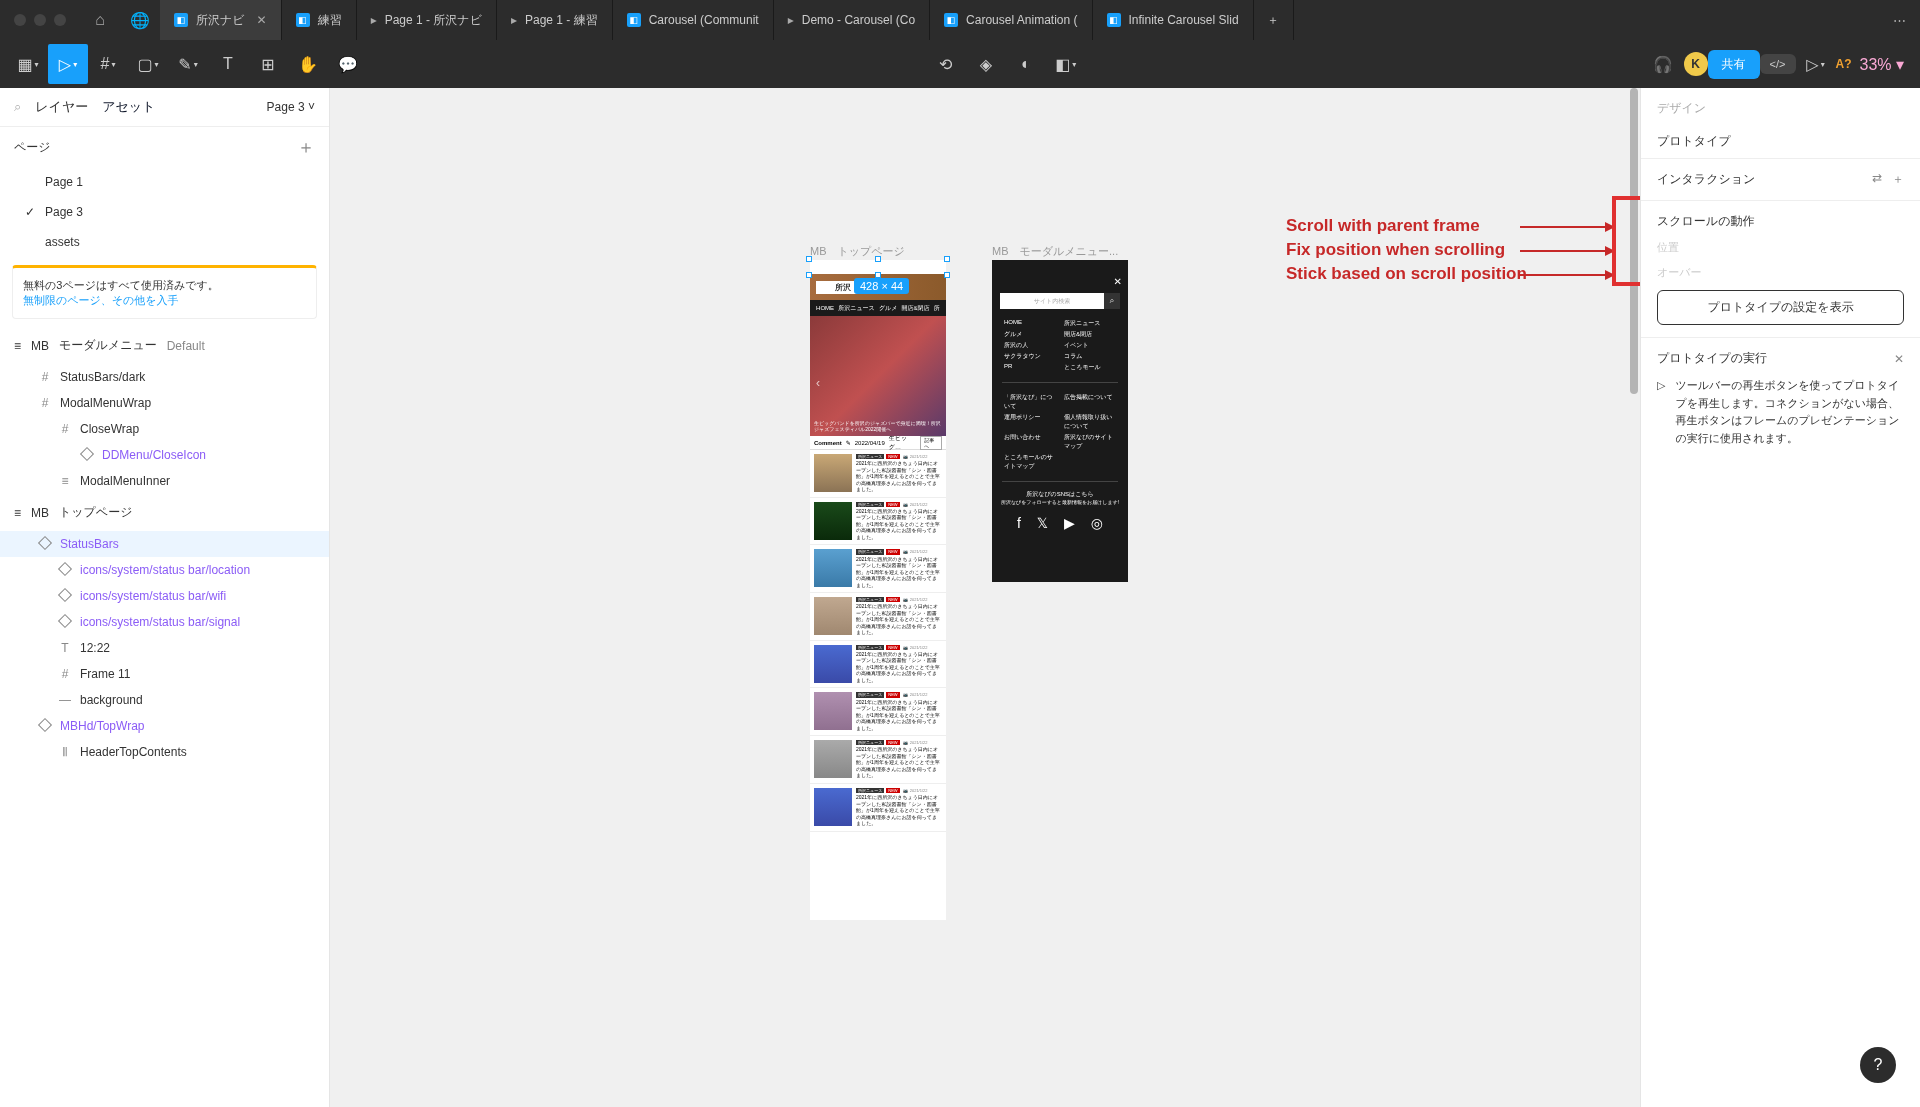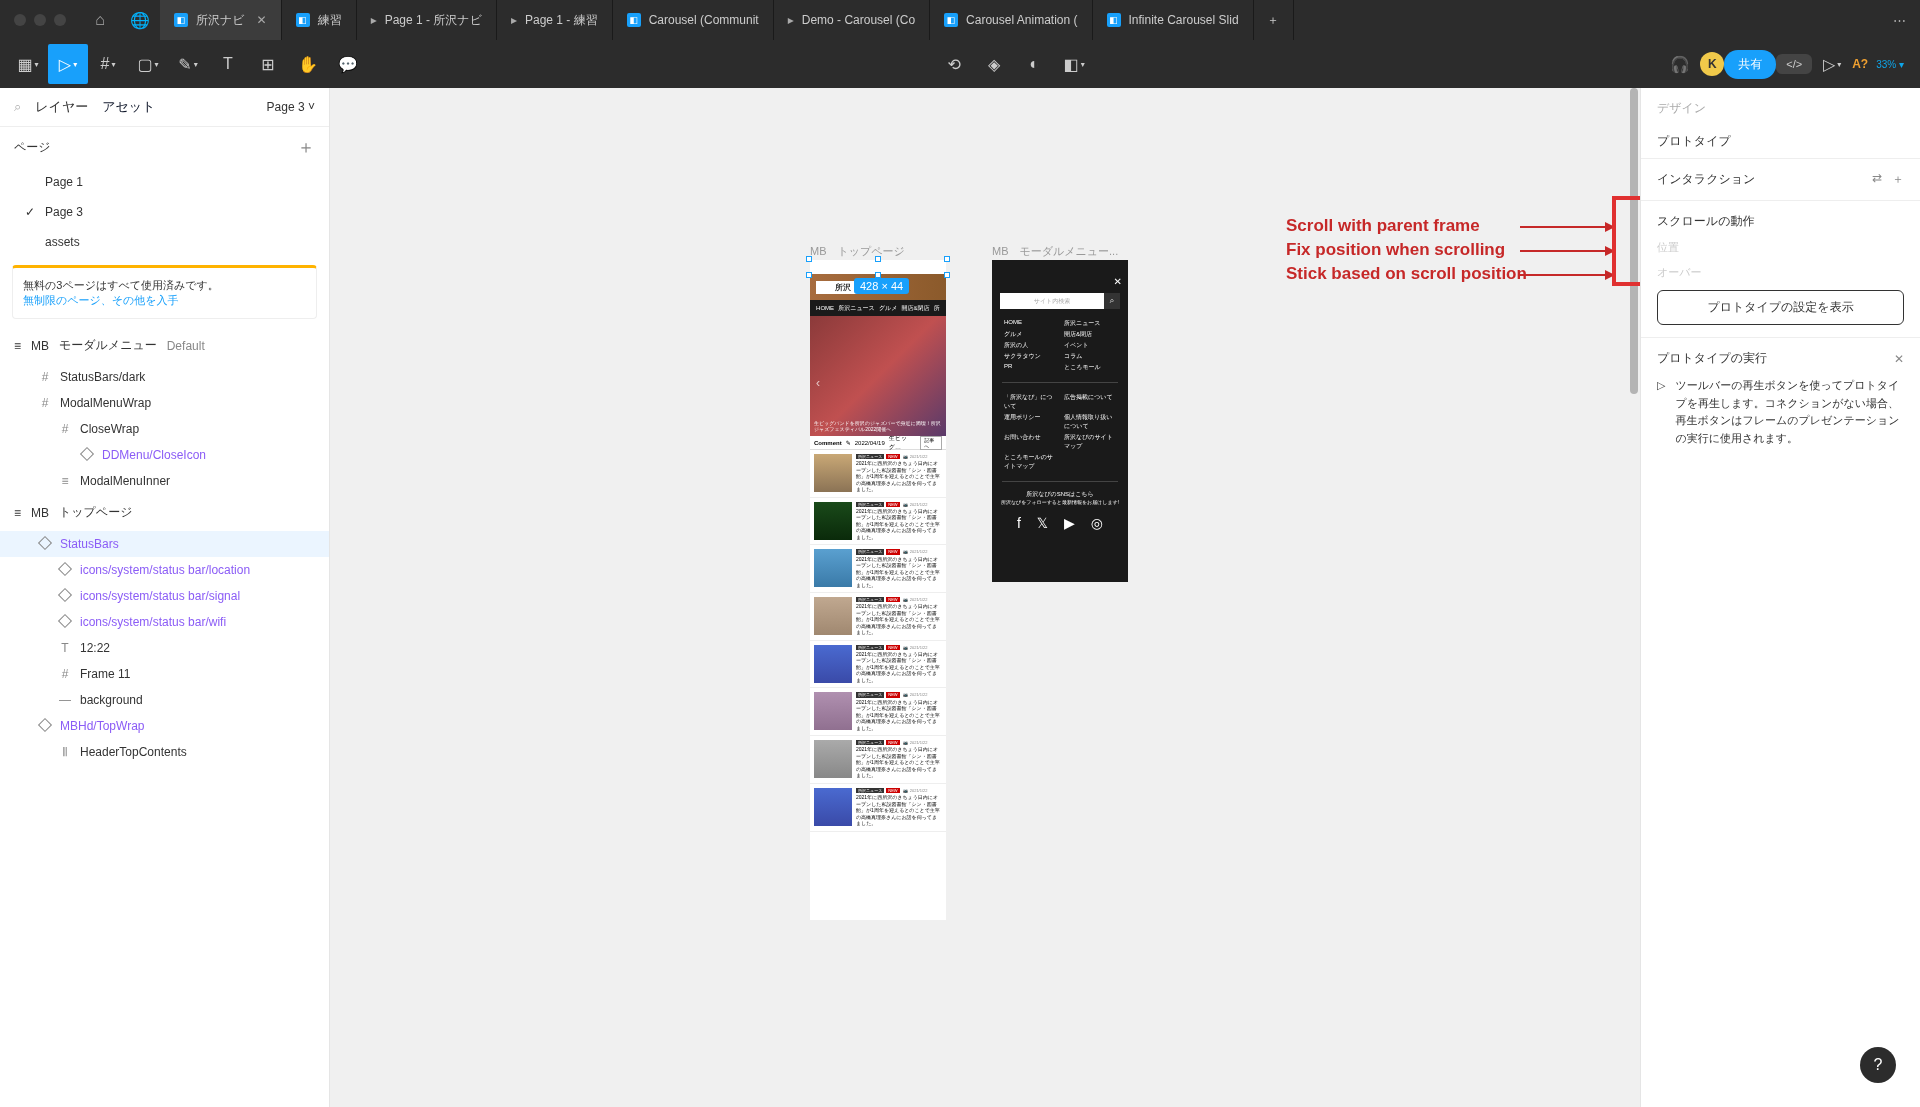--- a/index.html
+++ b/index.html
@@ -18,23 +18,23 @@
 .tab-close { margin-left: 4px; color: #aaa; }
 .tb-right { display: flex; align-items: center; padding-right: 14px; gap: 10px; }
 
 
 .toolbar { height: 48px; background: #2c2c2c; display: flex; align-items: center; padding: 0 8px; color: #ccc; }
 .tool { width: 40px; height: 40px; display: flex; align-items: center; justify-content: center; font-size: 16px; cursor: pointer; position: relative; }
 .tool.active { background: #18a0fb; color: #fff; border-radius: 2px; }
 .tool .dd { font-size: 8px; margin-left: 2px; }
 .tb-spacer { flex: 1; }
 .avatar { width: 24px; height: 24px; border-radius: 50%; background: #f0c94a; color: #333; display: flex; align-items: center; justify-content: center; font-size: 12px; font-weight: 600; }
-.share-btn { background: #18a0fb; color: #fff; padding: 6px 14px; border-radius: 14px; font-size: 12px; font-weight: 500; }
+.share-btn { background: #18a0fb; color: #fff; padding: 6px 14px; border-radius: 6px; font-size: 12px; font-weight: 500; }
 .dev-btn { background: #444; padding: 4px 10px; border-radius: 6px; display: flex; align-items: center; }
-.zoom { font-size: 10px; color: #0ea5e9; padding: 0 8px; }
+.zoom { font-size: 16px; color: #f9a8d4; padding: 0 8px; }
 .a-badge { color: #f0a030; font-size: 12px; font-weight: 600; }
 
 
 .main { display: flex; height: calc(1107px - 88px); }
 
 
 .left { width: 330px; background: #fff; border-right: 1px solid #e5e5e5; overflow-y: auto; font-size: 13px; color: #333; }
 .lp-head { display: flex; align-items: center; padding: 10px 14px; gap: 14px; border-bottom: 1px solid #eee; }
 .lp-head .t { font-weight: 500; }
 .lp-head .muted { color: #0f172a; }
@@ -270,25 +270,25 @@
         <div class="layer d1 sel comp">
           <span class="ind"><span class="diamond"></span></span>
           <span>StatusBars</span>
         </div>
         <div class="layer d2 comp">
           <span class="ind"><span class="diamond"></span></span>
           <span>icons/system/status bar/location</span>
         </div>
         <div class="layer d2 comp">
           <span class="ind"><span class="diamond"></span></span>
-          <span>icons/system/status bar/signal</span>
+          <span>icons/system/status bar/wifi</span>
         </div>
         <div class="layer d2 comp">
           <span class="ind"><span class="diamond"></span></span>
-          <span>icons/system/status bar/wifi</span>
+          <span>icons/system/status bar/signal</span>
         </div>
         <div class="layer d2">
           <span class="ind">T</span>
           <span>12:22</span>
         </div>
         <div class="layer d2">
           <span class="ind">#</span>
           <span>Frame 11</span>
         </div>
         <div class="layer d2">

